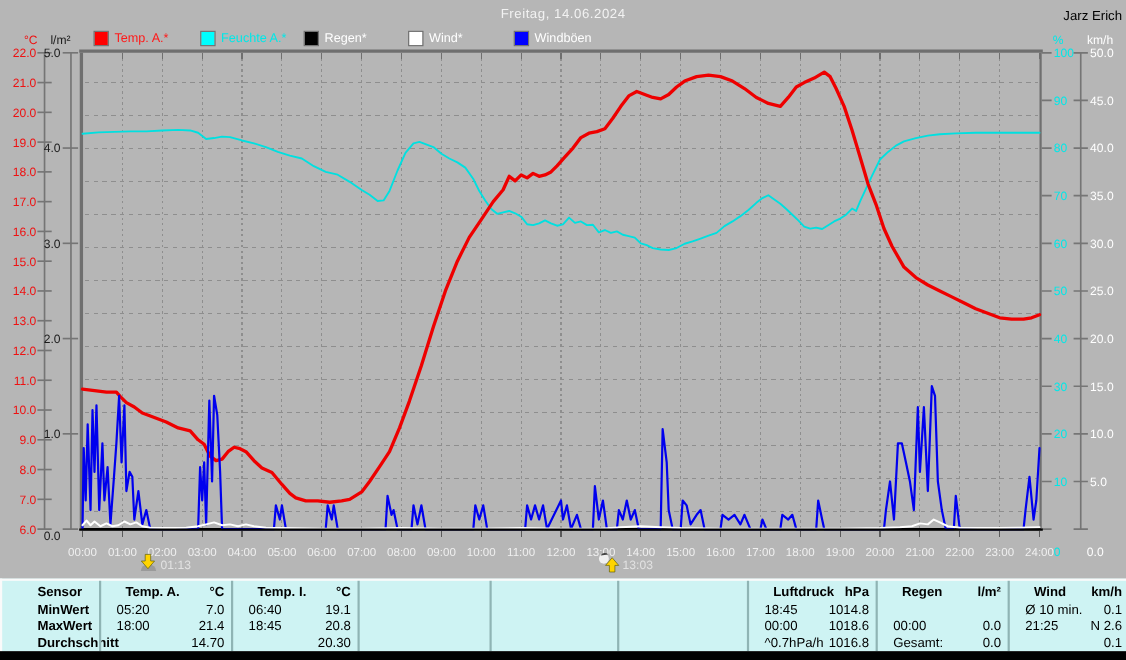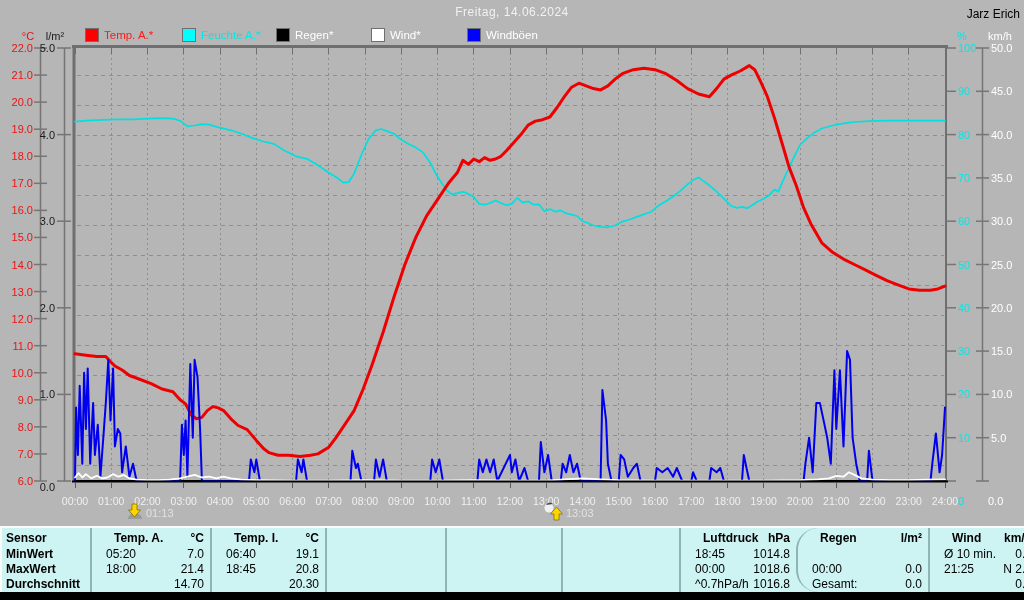--- a/index.html
+++ b/index.html
@@ -286,21 +286,21 @@
       <line x1="72" y1="481.5" x2="948" y2="481.5" stroke="#000" stroke-width="2"></line>
       <path d="M128,519 a7,6 0 0 1 14,0 z" fill="#9a9a9a"></path>
       <path d="M132,504 h5 v6 h3.5 l-6,7 -6,-7 h3.5 z" fill="#ffd400" stroke="#5a5a00" stroke-width="0.6"></path>
       <text x="146" y="517" fill="#e2e2e2" text-anchor="start" font-size="11" font-family="&quot;Liberation Sans&quot;,sans-serif" font-weight="normal">01:13</text>
       <circle cx="549" cy="508" r="4.5" fill="#f0f0f0"></circle>
       <path d="M546,505 a4.5,4.5 0 0 1 7,-1 z" fill="#444444"></path>
       <path d="M554,520 v-6 h-3.5 l6,-7 6,7 h-3.5 v6 z" fill="#ffd400" stroke="#5a5a00" stroke-width="0.6"></path>
       <text x="566" y="517" fill="#e2e2e2" text-anchor="start" font-size="11" font-family="&quot;Liberation Sans&quot;,sans-serif" font-weight="normal">13:03</text>
     </svg>
   <div class="stats-table" id="stats-table">
-      <div class="tcol" style="width: 88px;">
+      <div class="tcol" style="width: 88px; padding-left: 28px;">
         <div class="trow thead">
           <span class="t-label">Sensor</span>
         </div>
         <div class="trow">
           <span class="t-label">MinWert</span>
         </div>
         <div class="trow">
           <span class="t-label">MaxWert</span>
         </div>
         <div class="trow">
@@ -408,21 +408,21 @@
         </div>
         <div class="trow">
           <span class="t-time">00:00</span>
           <span class="t-val">1018.6</span>
         </div>
         <div class="trow">
           <span class="t-time">^0.7hPa/h</span>
           <span class="t-val">1016.8</span>
         </div>
       </div>
-      <div class="tcol" style="width: 132px; border-radius: 22px;">
+      <div class="tcol" style="width: 120px;">
         <div class="trow thead">
           <span class="t-name">Regen</span>
           <span class="t-unit">l/m²</span>
         </div>
         <div class="trow">
           <span class="t-time"></span>
           <span class="t-val"></span>
         </div>
         <div class="trow">
           <span class="t-time">00:00</span>

